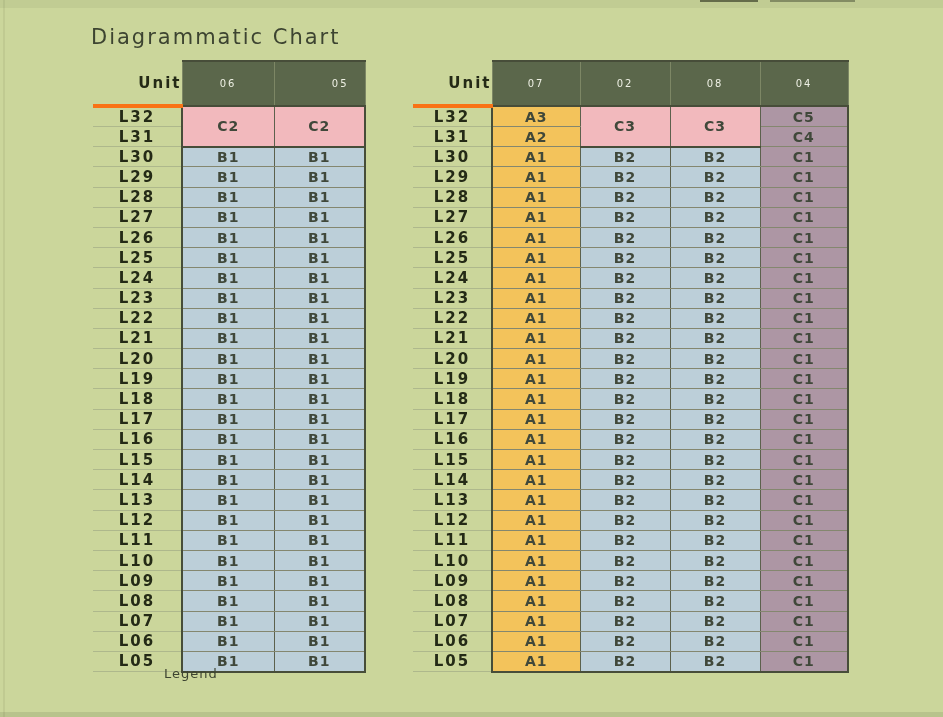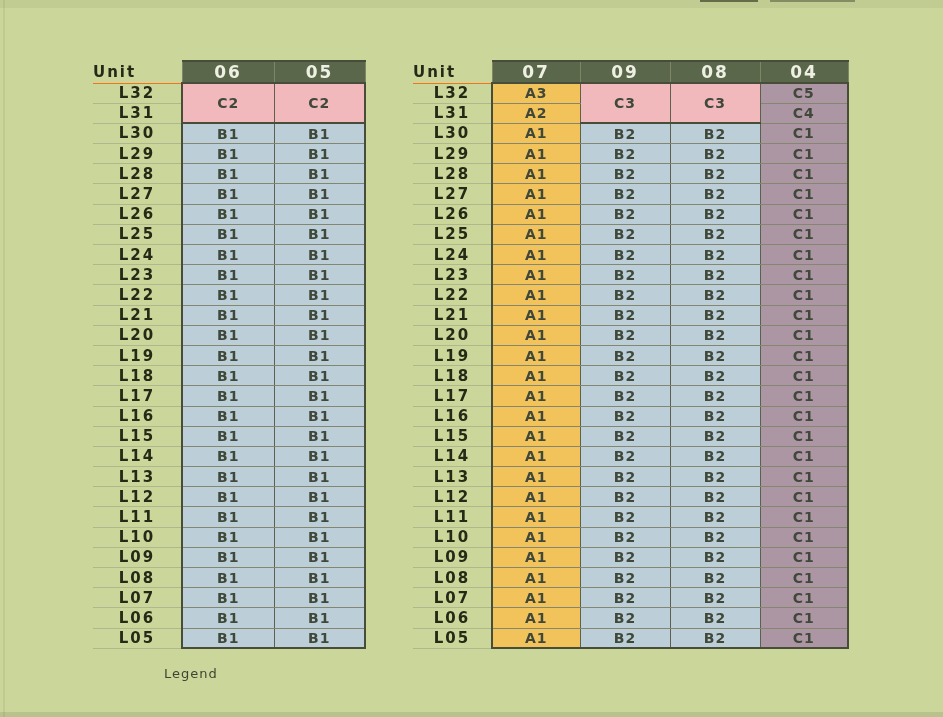--- a/index.html
+++ b/index.html
@@ -16,25 +16,25 @@
   .title{position:absolute; left:91px; top:25px; margin:0; font-size:21px; font-weight:500;
          color:#3d4431; letter-spacing:2px;}
 
   #table-left{position:absolute; left:93px; top:60px;}
   #table-right{position:absolute; left:413px; top:60px;}
 
   table.grid{border-collapse:collapse; table-layout:fixed;}
   .grid thead tr{height:21px;}
   .grid tbody tr{height:20.2px;}
 
-  th.unit-h{font-size:15px; font-weight:bold; color:#242a16; letter-spacing:2px; text-align:left;
-            background:transparent; border-bottom:1px solid #f97316; padding:0;}
-  th.col-h{font-size:17px; font-weight:bold; color:#eef0e4; letter-spacing:2px; text-align:center;
+  th.unit-h{font-size:15px; font-weight:bold; color:#242a16; letter-spacing:2px; text-align:right;
+            background:transparent; border-bottom:4px solid #f97316; padding:0;}
+  th.col-h{font-size:10px; font-weight:normal; color:#eef0e4; letter-spacing:2px; text-align:center;
            border-left:1px solid #7d8765; border-right:1px solid #7d8765;
-           border-top:2px solid #474d39; border-bottom:2px solid #474d39; padding:0;}
+           border-top:2px solid #474d39; border-bottom:2px solid #474d39; padding:16px;}
 
   td.floor-label{font-size:15px; font-weight:bold; color:#242a16; letter-spacing:2px; text-align:center;
                  border-bottom:1px solid #aeb88c; padding:0;}
 
   td.vcell{font-size:14px; font-weight:600; color:#40483a; letter-spacing:1px; text-align:center;
            border-top:1px solid #84876f; border-bottom:1px solid #84876f;
            border-left:1px solid #5c614d; border-right:1px solid #5c614d; padding:0;}
   td.outer-l{border-left:2px solid #474d39;}
   td.outer-r{border-right:2px solid #474d39;}
   td.outer-b{border-bottom:2px solid #474d39;}
@@ -50,33 +50,34 @@
 </style>
 </head>
 <body>
 
 <div class="page" style="background: rgb(203, 214, 155);">
   <div class="edge-top"></div>
   <div class="edge-left"></div>
   <div class="artifact-a"></div>
   <div class="artifact-b"></div>
 
+  <h1 class="title">Diagrammatic Chart</h1>
 
   <div id="table-left">
       <table class="grid">
         <colgroup>
           <col style="width: 89px;">
           <col style="width: 92px;">
           <col style="width: 91px;">
         </colgroup>
         <thead>
           <tr>
             <th class="unit-h">Unit</th>
             <th class="col-h" style="background: rgb(91, 103, 75); color: rgb(238, 240, 228);">06</th>
-            <th class="col-h" style="background: rgb(91, 103, 75); color: rgb(238, 240, 228);">05</th>
+            <th class="col-h" style="background: rgb(91, 103, 75); color: rgb(238, 240, 228); text-align: right;">05</th>
           </tr>
         </thead>
         <tbody>
           <tr>
             <td class="floor-label">L32</td>
             <td class="vcell outer-l tb" rowspan="2" style="background: rgb(242, 185, 189);">C2</td>
             <td class="vcell outer-r tb" rowspan="2" style="background: rgb(242, 185, 189);">C2</td>
           </tr>
           <tr>
             <td class="floor-label">L31</td>
@@ -220,21 +221,21 @@
           <col style="width: 79px;">
           <col style="width: 88px;">
           <col style="width: 90px;">
           <col style="width: 90px;">
           <col style="width: 88px;">
         </colgroup>
         <thead>
           <tr>
             <th class="unit-h">Unit</th>
             <th class="col-h" style="background: rgb(91, 103, 75); color: rgb(238, 240, 228);">07</th>
-            <th class="col-h" style="background: rgb(91, 103, 75); color: rgb(238, 240, 228);">09</th>
+            <th class="col-h" style="background: rgb(91, 103, 75); color: rgb(238, 240, 228);">02</th>
             <th class="col-h" style="background: rgb(91, 103, 75); color: rgb(238, 240, 228);">08</th>
             <th class="col-h" style="background: rgb(91, 103, 75); color: rgb(238, 240, 228);">04</th>
           </tr>
         </thead>
         <tbody>
           <tr>
             <td class="floor-label">L32</td>
             <td class="vcell outer-l" style="background: rgb(243, 195, 91);">A3</td>
             <td class="vcell tb" rowspan="2" style="background: rgb(242, 185, 189);">C3</td>
             <td class="vcell tb" rowspan="2" style="background: rgb(242, 185, 189);">C3</td>

